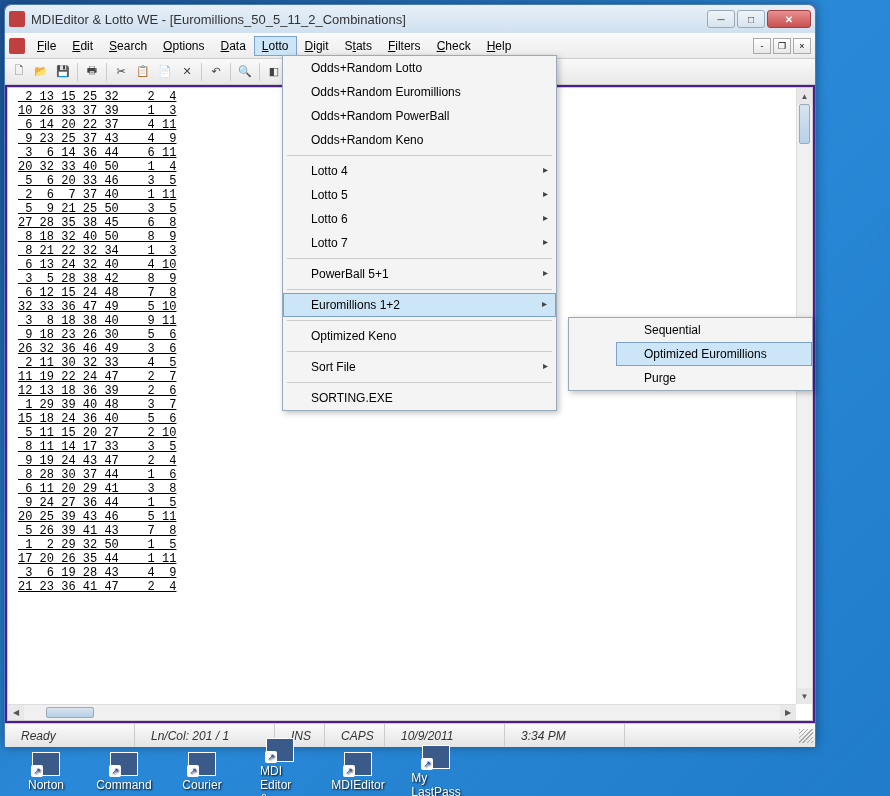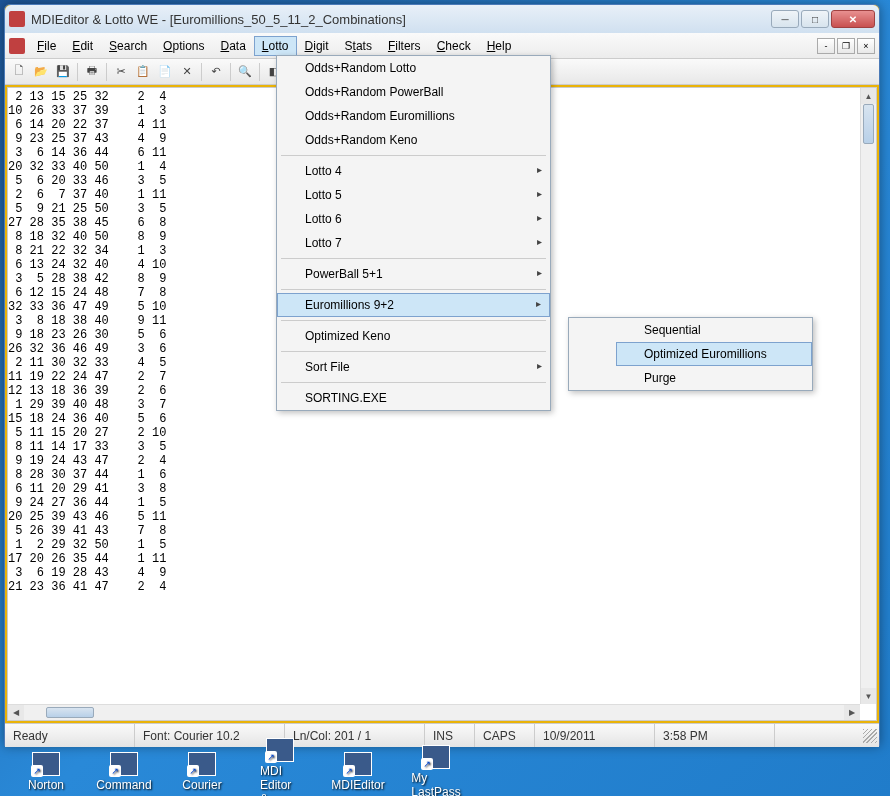--- a/index.html
+++ b/index.html
@@ -1,48 +1,48 @@
 <!DOCTYPE html>
 <html><head>
 <meta charset="utf-8">
 <style>
 * { box-sizing: border-box; margin: 0; padding: 0; font-family: 'Segoe UI', Tahoma, sans-serif; font-size: 12px; }
 body { background: linear-gradient(135deg, #1e5799 0%, #2989d8 50%, #207cca 100%); width: 890px; height: 796px; overflow: hidden; position: relative; }
-.window { position: absolute; top: 4px; left: 4px; width: 876px; height: 742px; background: #eab308; border: 1px solid #4a7ab8; border-radius: 6px 6px 0 0; box-shadow: 0 0 12px rgba(0,0,0,0.4); }
+.window { position: absolute; top: 4px; left: 4px; width: 812px; height: 742px; background: #4c1d95; border: 1px solid #4a7ab8; border-radius: 6px 6px 0 0; box-shadow: 0 0 12px rgba(0,0,0,0.4); }
 .titlebar { height: 28px; background: linear-gradient(#e8f0f8, #d0e0f0); border-radius: 6px 6px 0 0; display: flex; align-items: center; padding: 0 4px; }
 .titlebar .app-icon { width: 16px; height: 16px; background: #c04040; margin-right: 6px; border-radius: 2px; }
 .titlebar .title { flex: 1; color: #333; font-size: 13px; }
 .titlebar .winbtns { display: flex; gap: 2px; }
 .titlebar .winbtn { width: 28px; height: 18px; background: linear-gradient(#f0f4f8,#d8e4ee); border: 1px solid #9ab; border-radius: 3px; display: flex; align-items: center; justify-content: center; font-size: 10px; color: #333; }
 .titlebar .winbtn.close { width: 44px; background: linear-gradient(#e89090,#c85050); color: #fff; border-color: #a04040; font-weight: bold; }
 .menubar { height: 26px; background: linear-gradient(#fafafa,#ececec); border-bottom: 1px solid #ccc; display: flex; align-items: center; padding: 0 4px; }
 .menubar .mitem { padding: 3px 8px; color: #000; cursor: default; }
 .menubar .mitem.active { background: #cde6f7; border: 1px solid #7da2ce; padding: 2px 7px; }
 .menubar .mitem u { text-decoration: underline; }
 .mdi-controls { margin-left: auto; display: flex; gap: 2px; }
 .mdi-controls .mbtn { width: 18px; height: 16px; border: 1px solid #aaa; background: linear-gradient(#fff,#e8e8e8); font-size: 9px; display: flex; align-items: center; justify-content: center; }
 .toolbar { height: 26px; background: linear-gradient(#fafafa,#e8e8e8); border-bottom: 1px solid #ccc; display: flex; align-items: center; padding: 0 4px; gap: 2px; }
 .toolbar .tbtn { width: 20px; height: 20px; display: flex; align-items: center; justify-content: center; font-size: 11px; color: #444; }
 .toolbar .tsep { width: 1px; height: 18px; background: #ccc; margin: 0 2px; }
 .content { position: relative; height: 634px; background: #fff; border: 1px solid #ccc; margin: 2px; overflow: hidden; }
-.editor { font-family: 'Courier New', monospace; font-size: 12px; line-height: 14px; padding: 2px 0; white-space: pre; color: #000; }
+.editor { font-family: 'Courier New', monospace; font-size: 12px; line-height: 14px; padding: 2px 10px; white-space: pre; color: #000; text-decoration: underline; }
 .scrollbar-v { position: absolute; right: 0; top: 0; bottom: 16px; width: 16px; background: #f0f0f0; border-left: 1px solid #ddd; }
 .scrollbar-v .thumb { position: absolute; top: 16px; left: 2px; right: 2px; height: 40px; background: linear-gradient(#d8e4f0,#b8d0e8); border: 1px solid #9ab; border-radius: 2px; }
 .scrollbar-v .arrow { position: absolute; left:0; right:0; height:16px; background:#e8e8e8; display:flex; align-items:center; justify-content:center; font-size:8px; color:#555; }
 .scrollbar-h { position: absolute; bottom: 0; left: 0; right: 16px; height: 16px; background: #f0f0f0; border-top: 1px solid #ddd; }
 .scrollbar-h .thumb { position: absolute; left: 38px; top: 2px; bottom: 2px; width: 48px; background: linear-gradient(#d8e4f0,#b8d0e8); border: 1px solid #9ab; border-radius: 2px; }
 .scrollbar-h .arrow { position: absolute; top:0; bottom:0; width:16px; background:#e8e8e8; display:flex; align-items:center; justify-content:center; font-size:8px; color:#555; }
 .statusbar { height: 24px; background: linear-gradient(#fafafa,#e4e4e4); border-top: 1px solid #ccc; display: flex; align-items: center; font-size: 12px; color: #333; }
-.statusbar .cell { padding: 0 8px; border-right: 1px solid #ccc; height: 100%; display: flex; align-items: center; }
+.statusbar .cell { padding: 0 16px; border-right: 1px solid #ccc; height: 100%; display: flex; align-items: center; font-style: italic; }
 .dropdown { position: absolute; background: #f4f4f4; border: 1px solid #9ab; box-shadow: 2px 2px 6px rgba(0,0,0,0.25); }
 .dropdown .ditem { padding: 5px 24px 5px 28px; color: #000; position: relative; white-space: nowrap; }
 .dropdown .ditem.highlight { background: #cde6f7; border: 1px solid #7da2ce; padding: 4px 23px 4px 27px; }
 .dropdown .ditem.hasarrow::after { content: '▸'; position: absolute; right: 8px; font-size: 10px; color: #444; }
 .dropdown .dsep { height: 1px; background: #ccc; margin: 3px 4px; }
-.dropdown1 { top: 55px; left: 276px; width: 275px; }
+.dropdown1 { top: 55px; left: 282px; width: 275px; }
 .dropdown2 { top: 317px; left: 568px; width: 245px; padding-left: 47px; }
 .taskbar { position: absolute; bottom: 0; left: 0; right: 0; height: 48px; display: flex; align-items: center; gap: 38px; padding: 0 26px; }
 .taskbar .ticon { width: 40px; display: flex; flex-direction: column; align-items: center; color: #fff; font-size: 10px; text-shadow: 1px 1px 2px #000; }
 .taskbar .ticon .ibox { width: 28px; height: 24px; background: #3a5a8a; border: 1px solid #fff; margin-bottom: 2px; position: relative; }
 .taskbar .ticon .ibox::after { content: '↗'; position: absolute; bottom: -2px; left: -2px; background: #fff; color: #04c; width: 12px; height: 12px; font-size: 9px; display:flex; align-items:center; justify-content:center; border-radius:2px;}
 .resize-grip { position: absolute; right: 2px; bottom: 2px; width: 14px; height: 14px; background: repeating-linear-gradient(135deg, #aaa 0 1px, transparent 1px 3px); }
 </style>
 </head>
 <body>
 
@@ -142,44 +142,43 @@
     </div>
     <div class="scrollbar-h">
       <div class="arrow" style="left:0">◀</div>
       <div class="thumb"></div>
       <div class="arrow" style="right:0">▶</div>
     </div>
   </div>
 
   <div class="statusbar">
     <div class="cell" style="width:130px">Ready</div>
-    <div class="cell" style="width:150px">Font: Courier 10.2</div>
     <div class="cell" style="width:140px">Ln/Col: 201 / 1</div>
     <div class="cell" style="width:50px">INS</div>
     <div class="cell" style="width:60px">CAPS</div>
     <div class="cell" style="width:120px">10/9/2011</div>
-    <div class="cell" style="width:120px">3:58 PM</div>
+    <div class="cell" style="width:120px">3:34 PM</div>
   </div>
   <div class="resize-grip"></div>
 </div>
 
 <div class="dropdown dropdown1" id="dd1">
     <div class="ditem">Odds+Random Lotto</div>
+    <div class="ditem">Odds+Random Euromillions</div>
     <div class="ditem">Odds+Random PowerBall</div>
-    <div class="ditem">Odds+Random Euromillions</div>
     <div class="ditem">Odds+Random Keno</div>
     <div class="dsep"></div>
     <div class="ditem hasarrow">Lotto 4</div>
     <div class="ditem hasarrow">Lotto 5</div>
     <div class="ditem hasarrow">Lotto 6</div>
     <div class="ditem hasarrow">Lotto 7</div>
     <div class="dsep"></div>
     <div class="ditem hasarrow">PowerBall 5+1</div>
     <div class="dsep"></div>
-    <div class="ditem hasarrow highlight">Euromillions 9+2</div>
+    <div class="ditem hasarrow highlight">Euromillions 1+2</div>
     <div class="dsep"></div>
     <div class="ditem">Optimized Keno</div>
     <div class="dsep"></div>
     <div class="ditem hasarrow">Sort File</div>
     <div class="dsep"></div>
     <div class="ditem">SORTING.EXE</div>
   </div>
 <div class="dropdown dropdown2" id="dd2">
     <div class="ditem">Sequential</div>
     <div class="ditem highlight">Optimized Euromillions</div>

